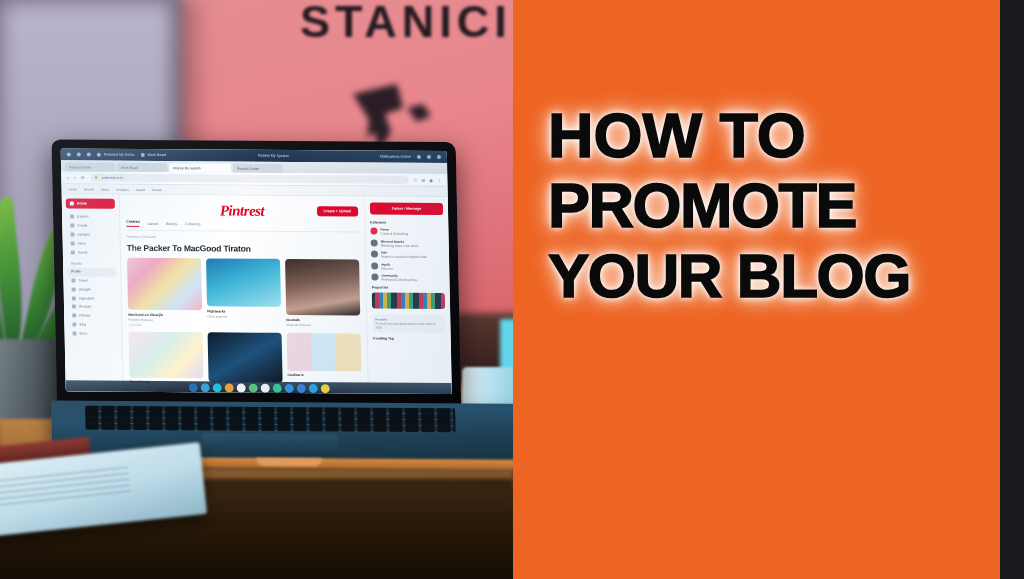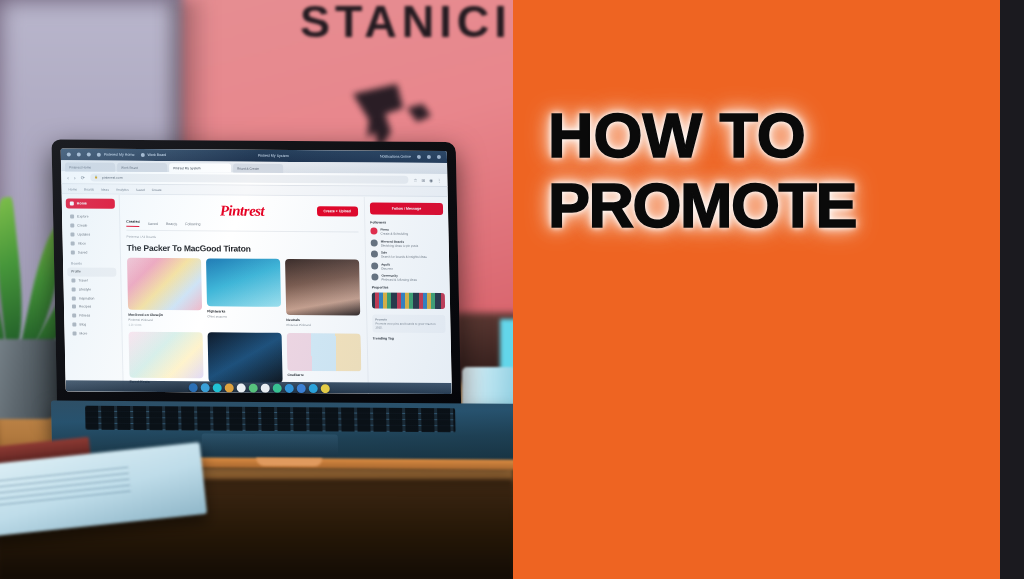--- a/index.html
+++ b/index.html
@@ -733,16 +733,17 @@
 
     <div class="notebook"></div>
     <div class="papers"></div>
     <div class="paper-lines"></div>
   </div>
 
   <div class="orange-pane">
     <div class="headline">
       <div class="hl-line hl-1">HOW TO</div>
       <div class="hl-line hl-2">PROMOTE</div>
+      <div class="hl-line hl-3">YOUR BLOG</div>
     </div>
   </div>
 
 </div>
 
 </body></html>

